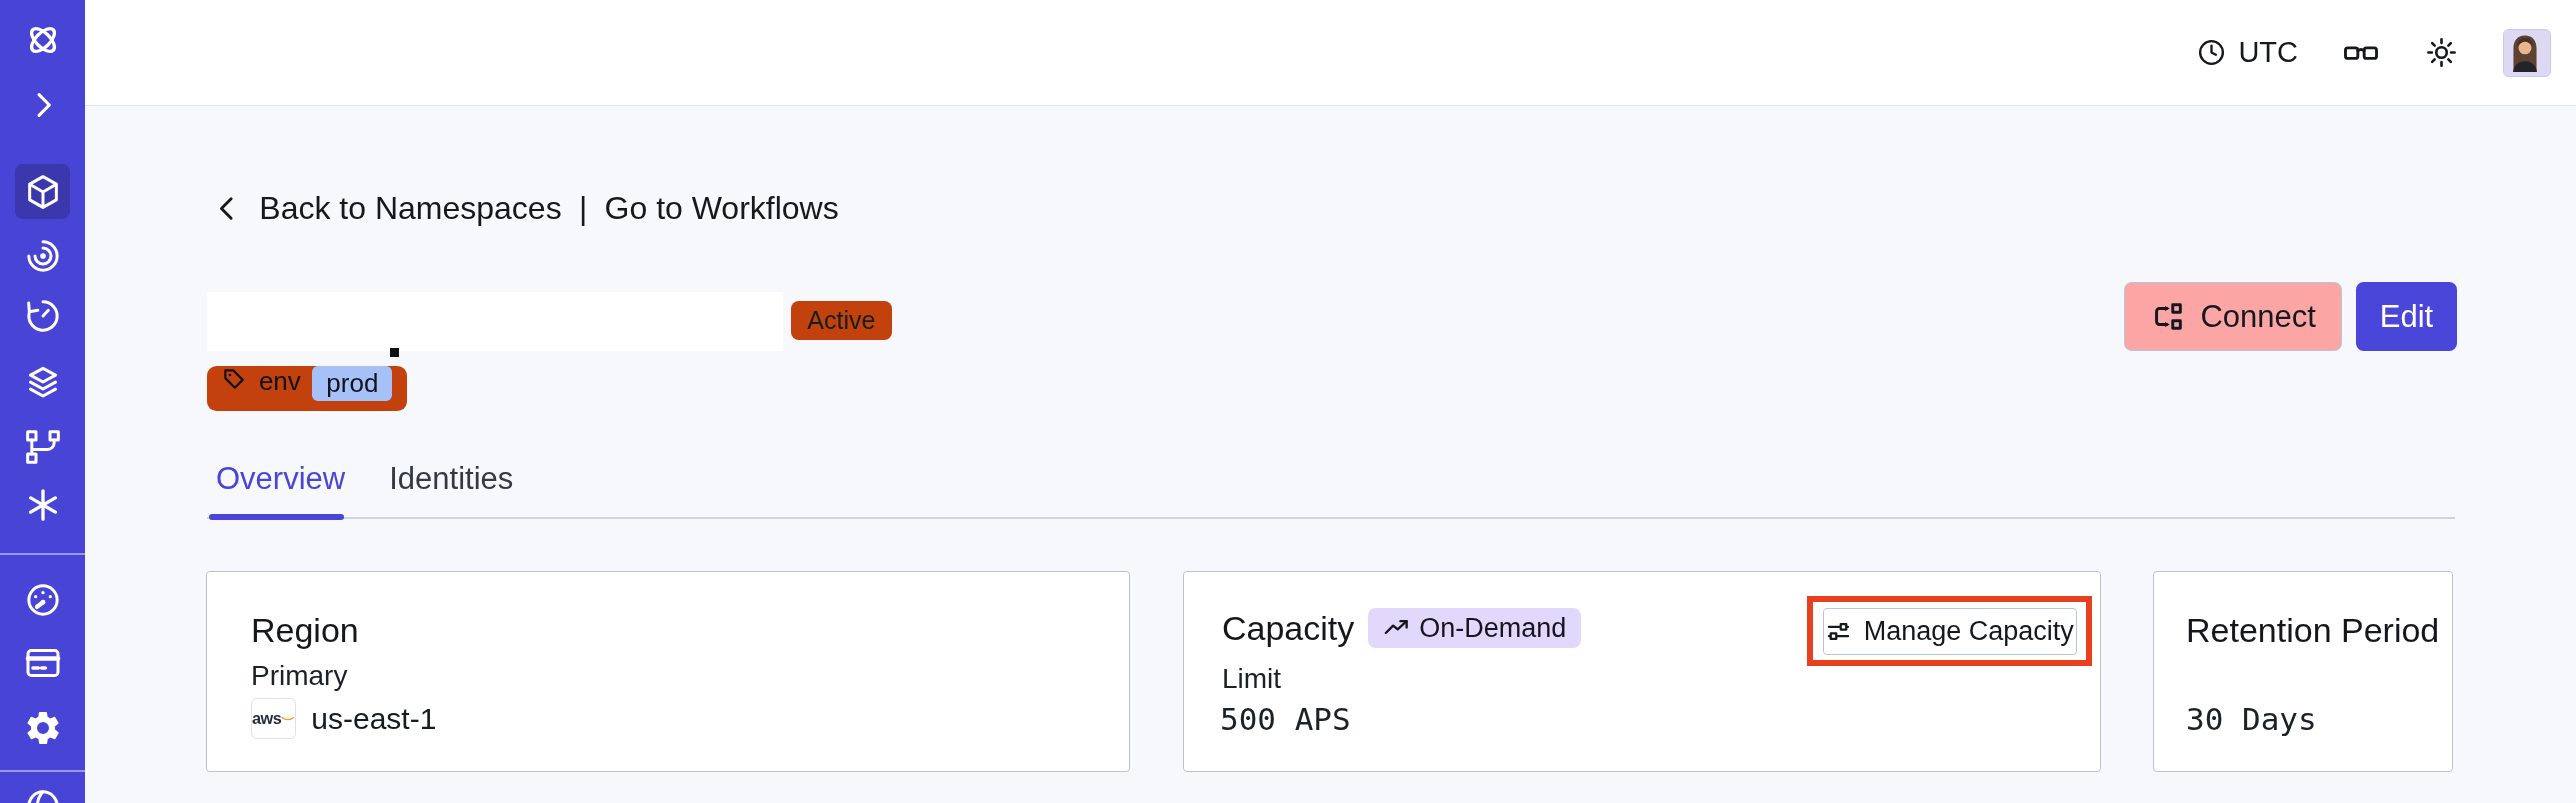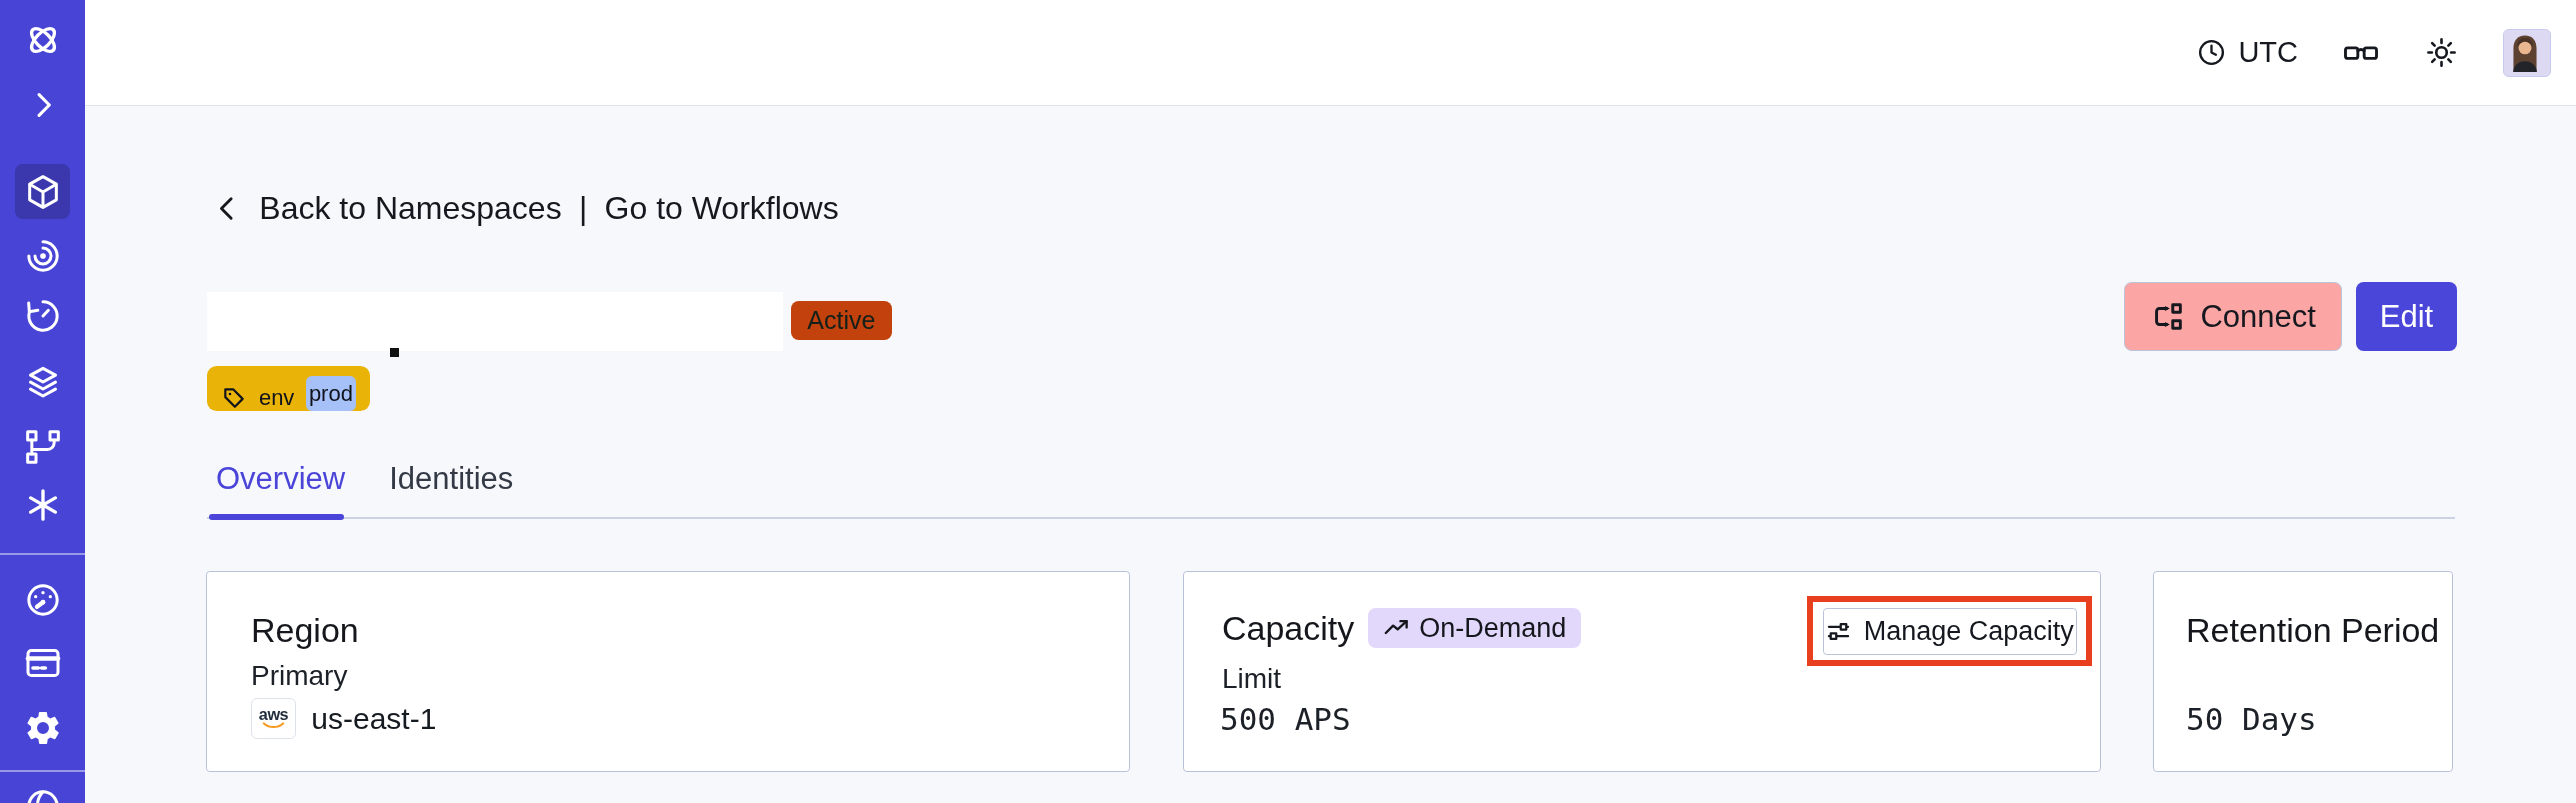--- a/index.html
+++ b/index.html
@@ -35,23 +35,23 @@
   .redact-dot{position:absolute;left:390px;top:348px;width:8.6px;height:8.6px;background:#111}
   .badge-active{position:absolute;left:791px;top:301px;height:39px;line-height:39px;padding:0 16.3px;background:#c2410c;
     border-radius:7.7px;font-size:25px;color:#14201a}
   .btn{display:flex;align-items:center;justify-content:center;background:#fca5a5;border:1.9px solid #b9c4da;border-radius:7.7px;
     color:#15181e;cursor:pointer;box-sizing:border-box}
   .btn-connect{position:absolute;left:2124px;top:282px;width:218px;height:69px;gap:15.3px;font-size:31px}
   .btn-edit{position:absolute;left:2356px;top:282px;width:101px;height:69px;background:#4b46da;border:none;border-radius:7.7px;
     color:#fff;font-size:31px;display:flex;align-items:center;justify-content:center;cursor:pointer}
 
   
-  .tag-chip{position:absolute;left:207px;top:366px;height:45px;display:inline-flex;align-items:flex-end;gap:11.5px;
-    padding:0 14.4px;background:#eab308;border-radius:9.6px;font-size:22px;color:#10131b;cursor:pointer}
-  .tag-inner{background:#a6c0f8;border-radius:5.8px;height:35px;line-height:35px;padding:0 3px}
+  .tag-chip{position:absolute;left:207px;top:366px;height:45px;display:inline-flex;align-items:flex-start;gap:11.5px;
+    padding:0 14.4px;background:#c2410c;border-radius:9.6px;font-size:26px;color:#10131b;cursor:pointer}
+  .tag-inner{background:#a6c0f8;border-radius:5.8px;height:35px;line-height:35px;padding:0 14px}
 
   
   .tabs{position:absolute;left:216px;top:461px;display:flex;gap:44px;font-size:31px}
   .tab{cursor:pointer;color:#333a46}
   .tab.active{color:#4a45d8}
   .tab-line{position:absolute;left:207px;top:517px;width:2248px;height:1.9px;background:#ccd3e3}
   .tab-underline{position:absolute;left:209px;top:514px;width:135px;height:5.8px;background:#4a45d8;border-radius:2.9px}
 
   
   .card{position:absolute;top:571px;height:201px;background:#fff;border:1.9px solid #b6c2d9;border-radius:3.8px;box-sizing:border-box}
@@ -60,21 +60,21 @@
   #card-retention{left:2153px;width:300px}
   .card-title{position:absolute;font-size:34px;color:#15171c}
   .card-label{position:absolute;font-size:28px;color:#1c2027}
   .mono{font-family:"DejaVu Sans Mono","Liberation Mono",monospace}
 
   .btn-sm{display:flex;align-items:center;justify-content:center;gap:11.5px;background:#fff;border:1.9px solid #b9c4da;
     border-radius:5.8px;font-size:27px;color:#15181e;cursor:pointer;box-sizing:border-box}
   .btn-add-replica{position:absolute;left:703px;top:35px;width:186px;height:45px}
   .provider-row{position:absolute;left:44px;top:126px;display:flex;align-items:center;gap:15.3px;font-size:30px}
   .aws-box{width:45px;height:41px;border:1.9px solid #dde1e8;border-radius:5.8px;background:#fff;box-sizing:border-box;
-    display:flex;flex-direction:column;align-items:center;justify-content:center}
+    display:flex;align-items:center;justify-content:center}
   .aws-text{font-size:16.3px;font-weight:700;color:#232f3e;line-height:14.4px;letter-spacing:-0.5px}
 
   .title-row{position:absolute;left:38px;top:36px;display:flex;align-items:center;gap:14px}
   .badge-ondemand{display:flex;align-items:center;gap:9.6px;height:40px;padding:0 14.4px;background:#e2d8fb;border-radius:7.7px;
     font-size:27px;color:#15171c}
   .highlight{position:absolute;left:623px;top:24px;width:285px;height:70px;border:6.7px solid #e8401f;box-sizing:border-box;
     display:flex;align-items:center;justify-content:center}
   .btn-manage{width:254px;height:47px;border-radius:3.8px}
 </style>
 </head>
@@ -273,15 +273,15 @@
         <rect x="14" y="5.4" width="4.9" height="4.9" fill="#fff"></rect>
         <rect x="5.1" y="13.7" width="4.9" height="4.9" fill="#fff"></rect>
       </svg>
       <span>Manage Capacity</span>
     </div>
   </div>
 </section>
 
 <section class="card" id="card-retention">
   <div class="card-title" style="left:32px;top:39px">Retention Period</div>
-  <div class="card-label mono" style="left:32px;top:129px;font-size:31px">50 Days</div>
+  <div class="card-label mono" style="left:32px;top:129px;font-size:31px">30 Days</div>
 </section>
 
 
 </body></html>

